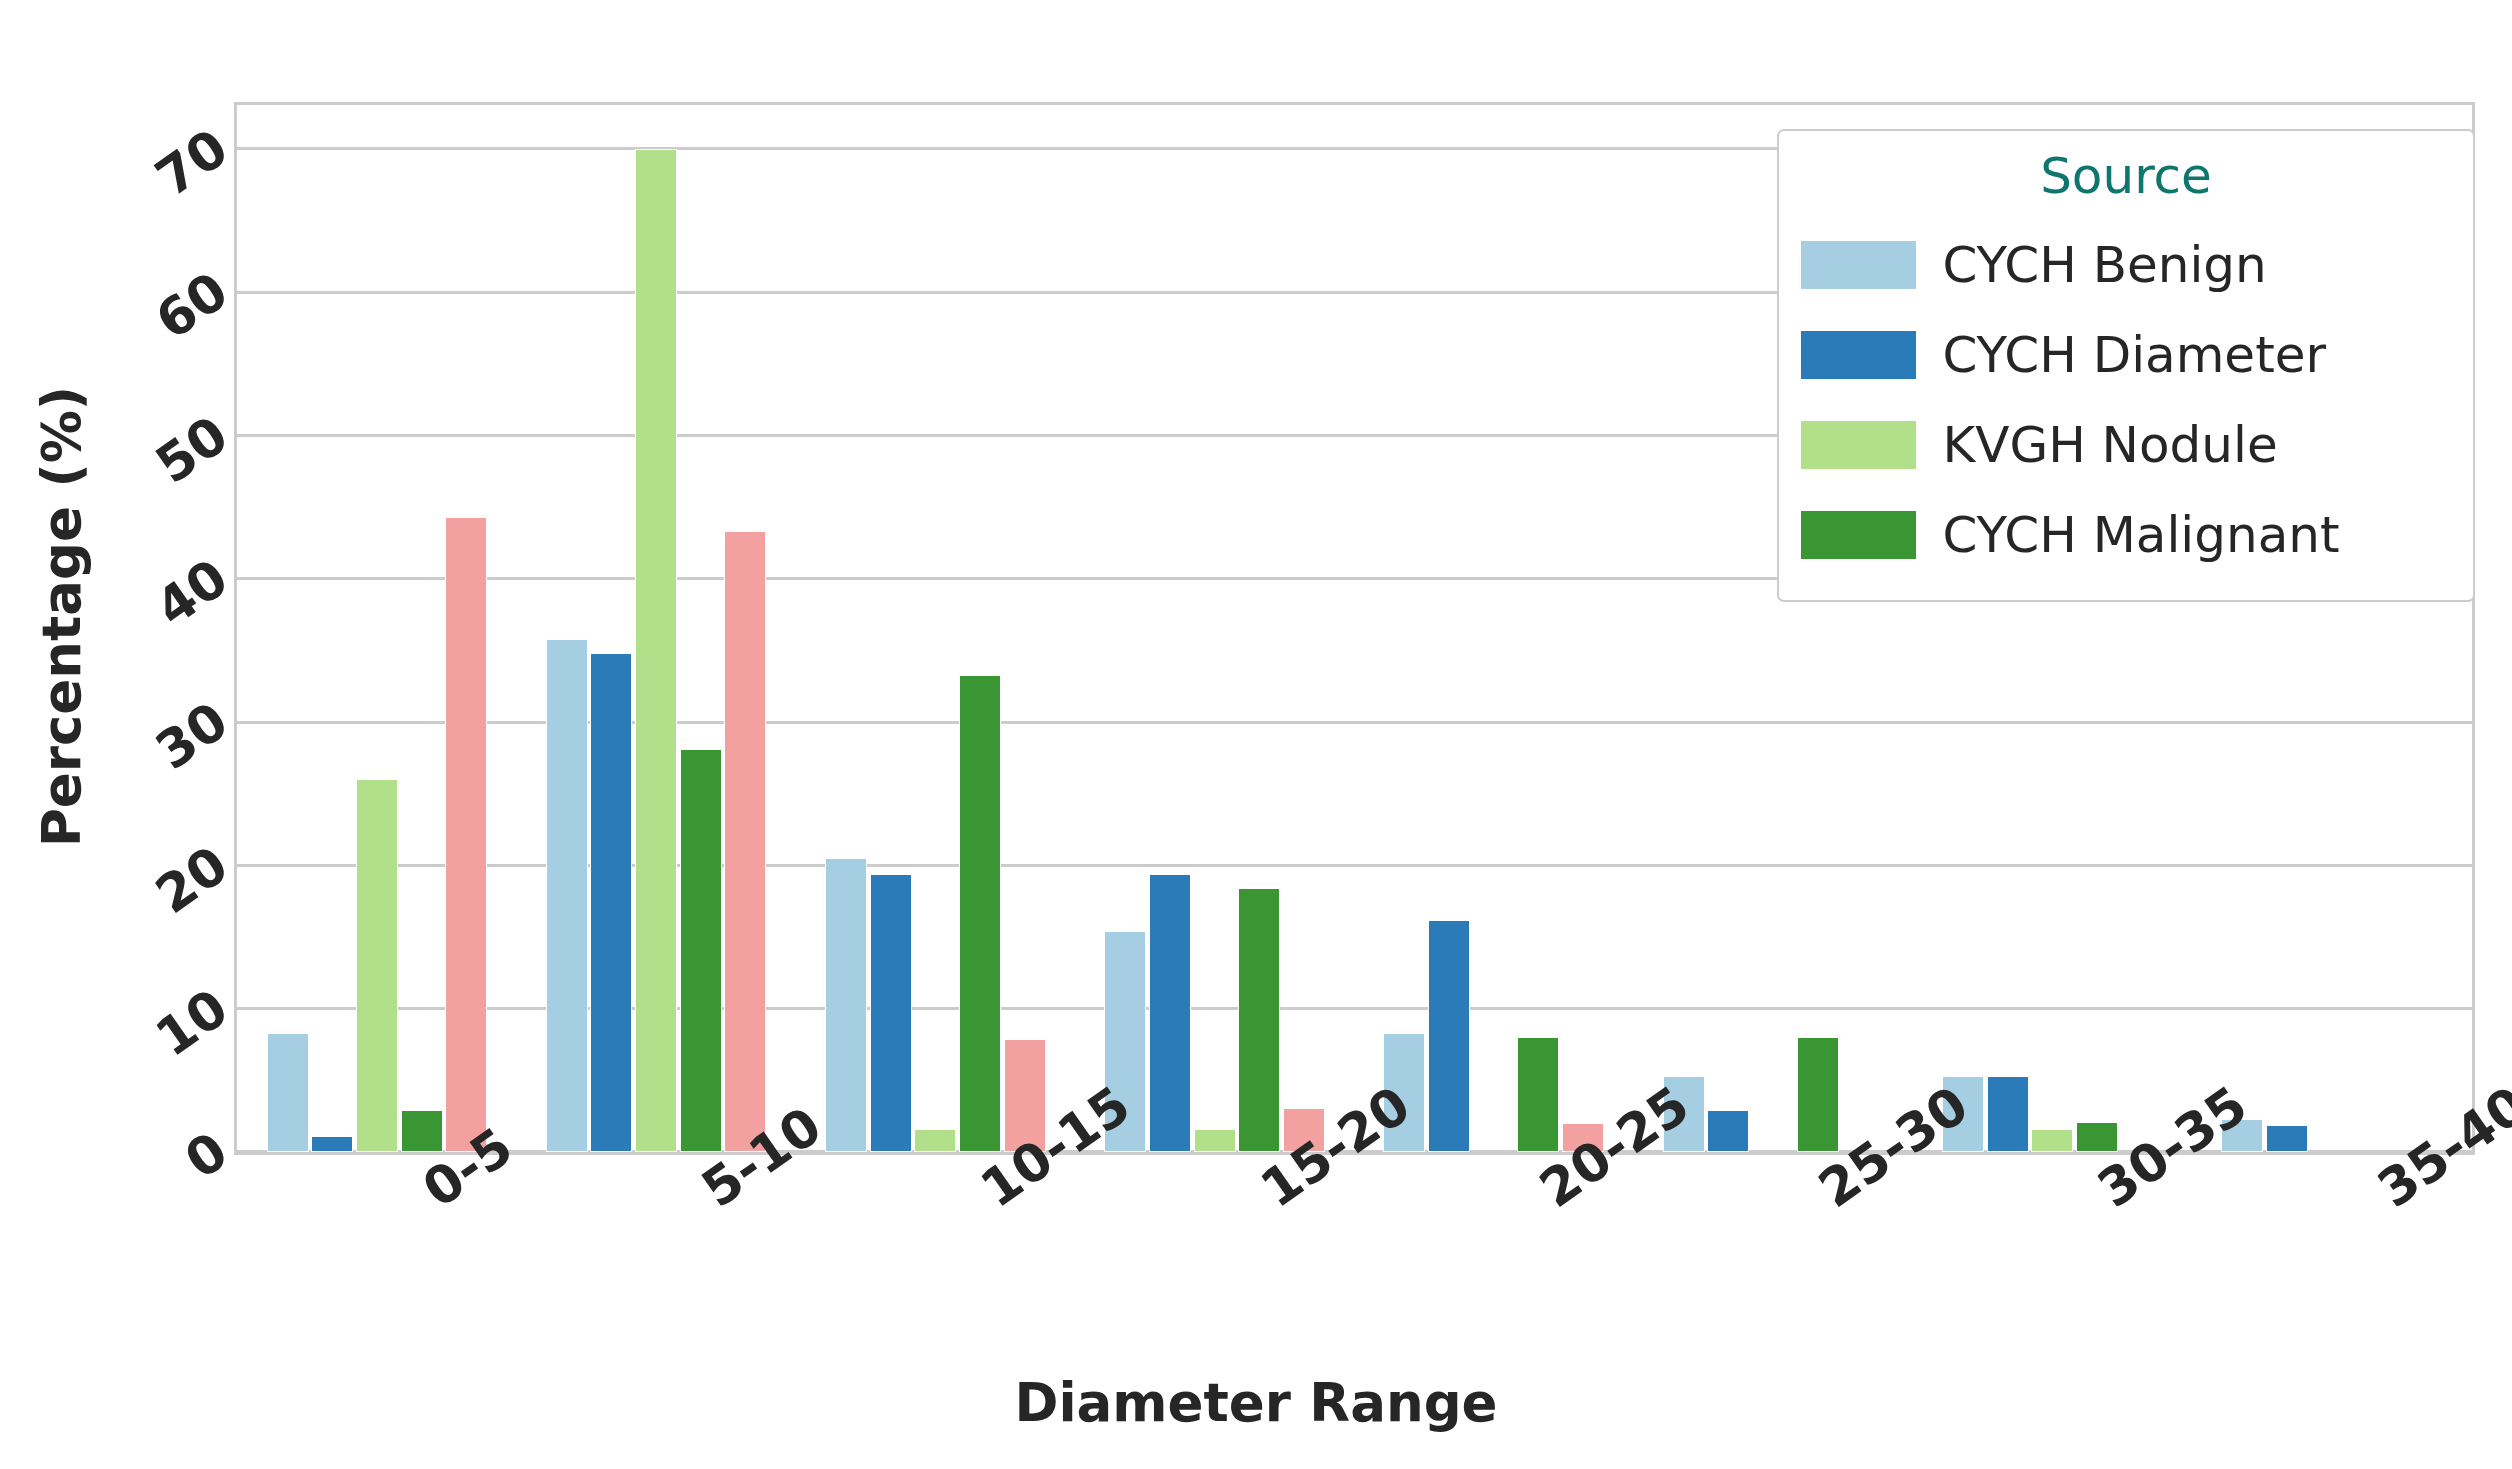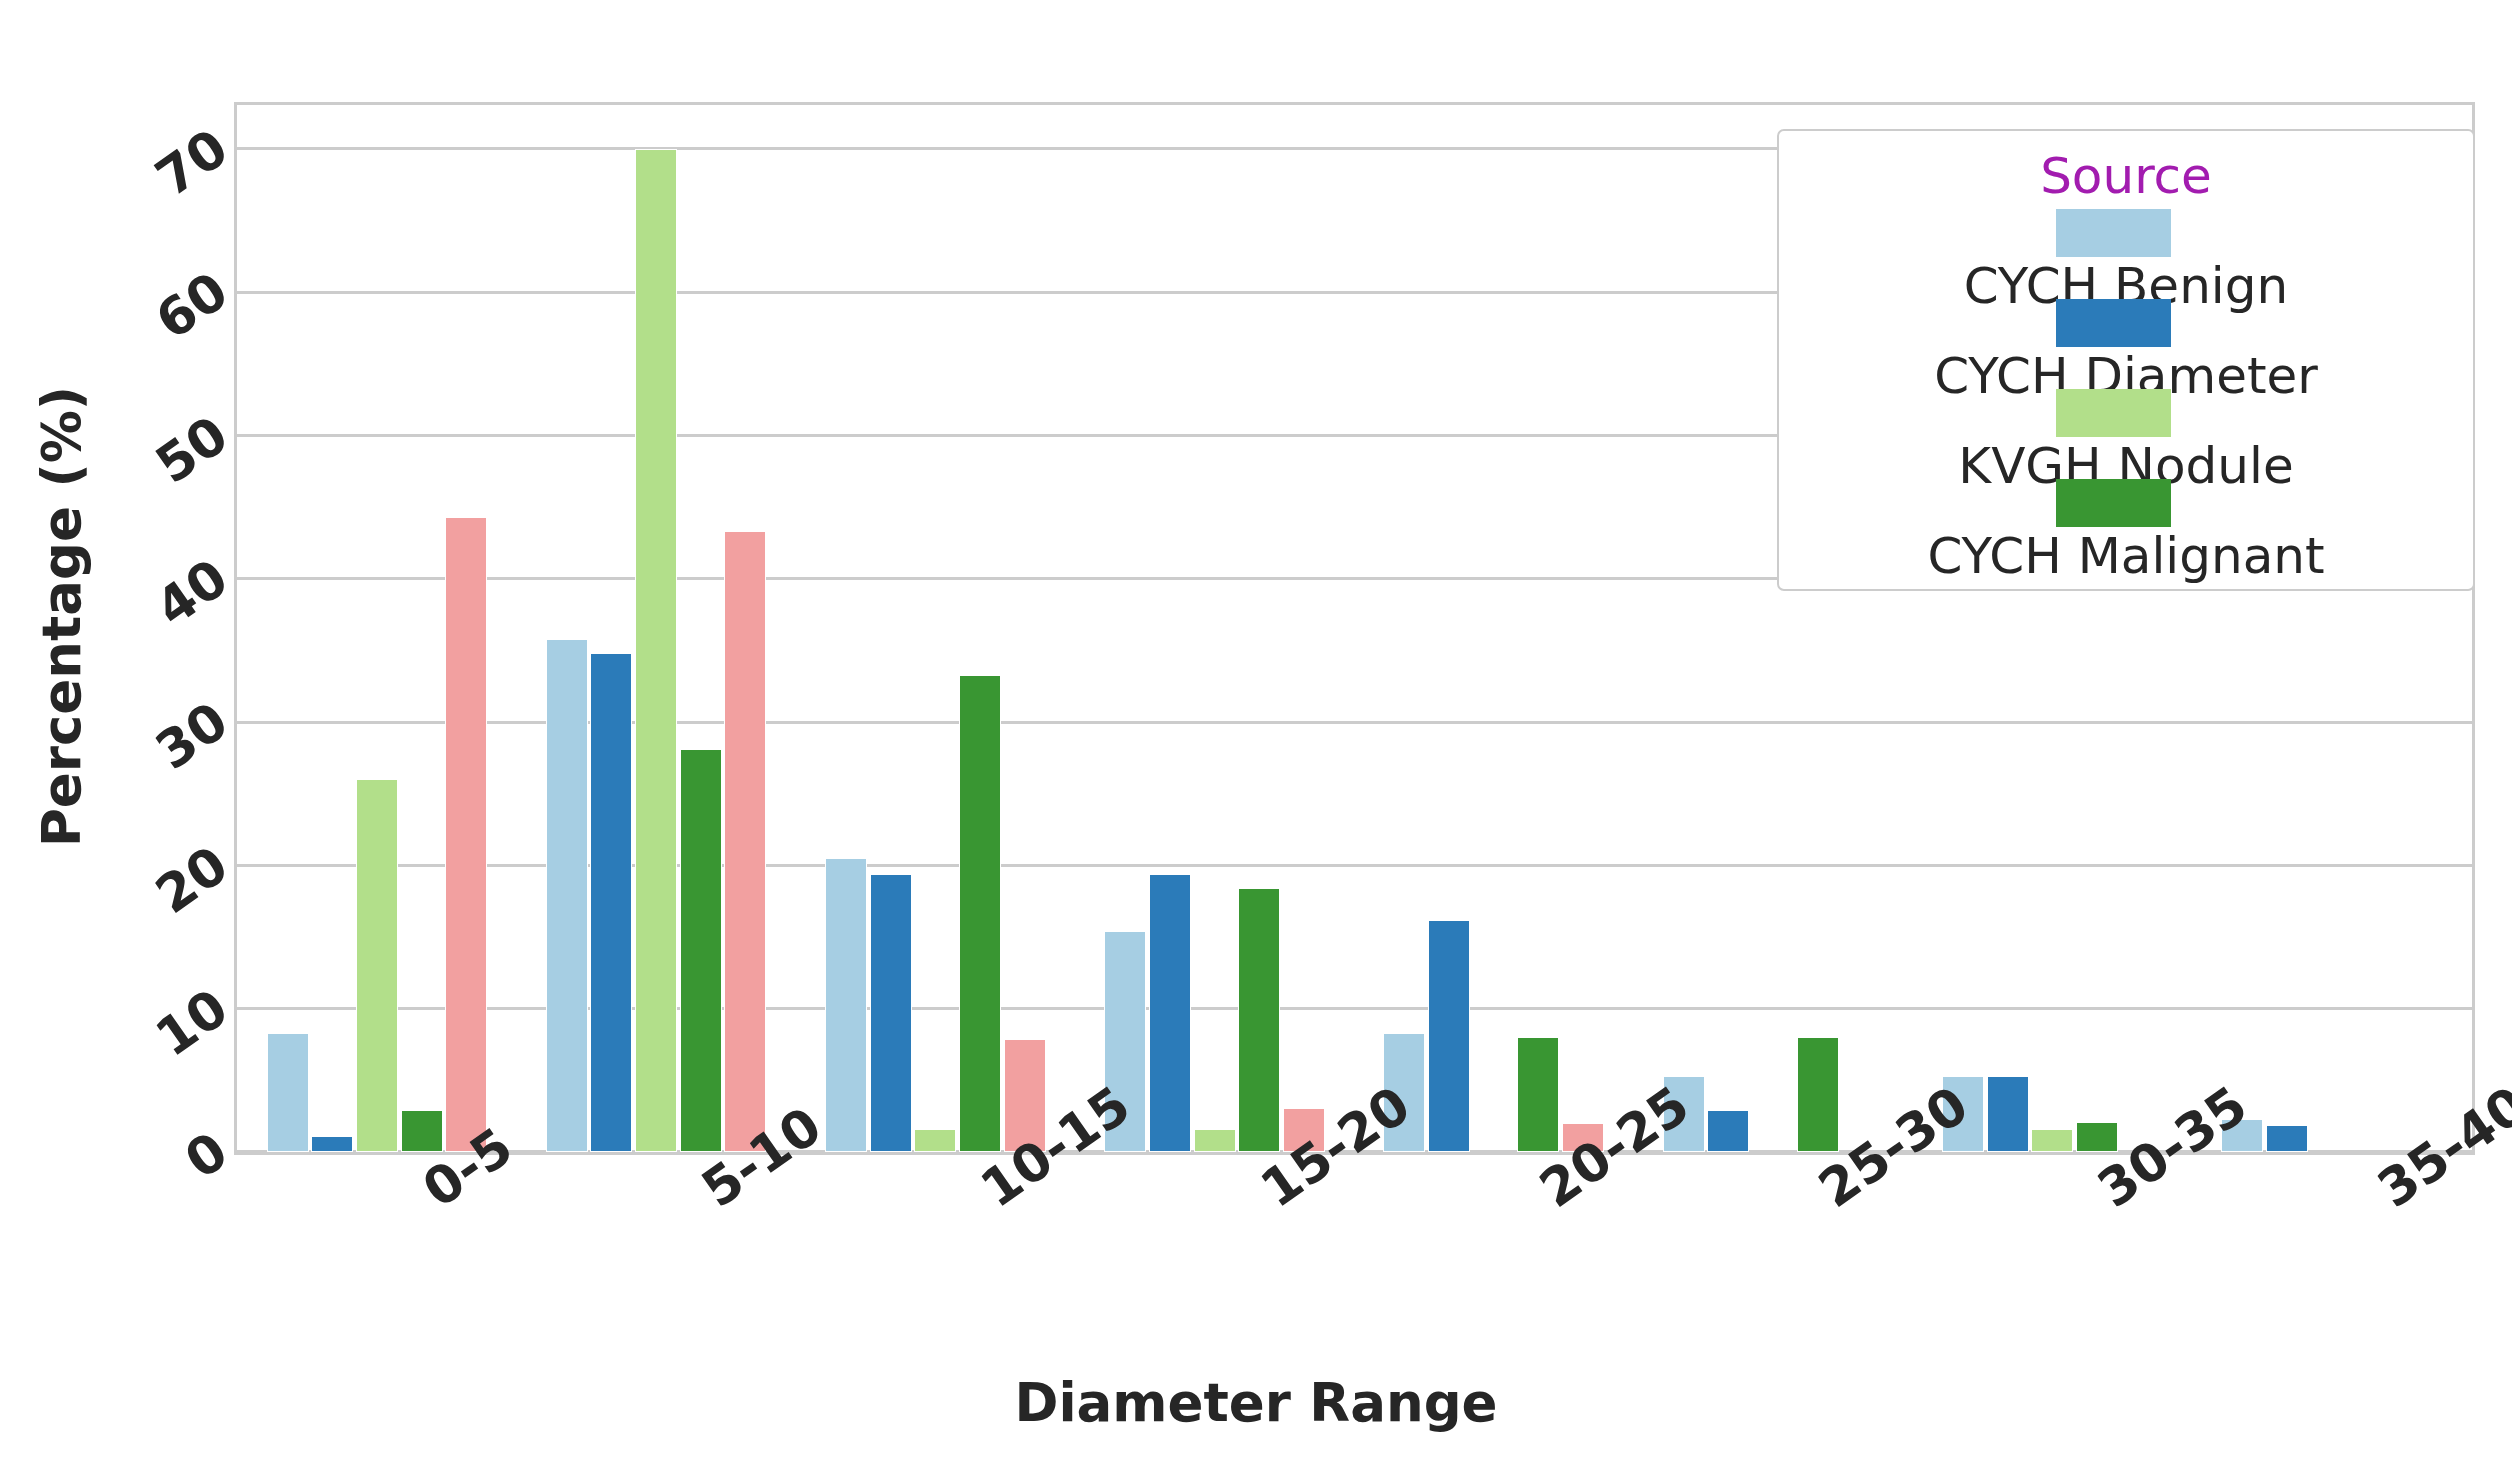--- a/index.html
+++ b/index.html
@@ -143,29 +143,28 @@
     width: 698px;
     background: #ffffff;
     border: 2.6px solid #cccccc;
     border-radius: 6.9px;
     padding: 15.5px 22.4px 20.7px 22.4px;
     box-sizing: border-box;
   }
   #legend-title {
     text-align: center;
     font-size: 50px;
-    color: #a21caf;
-    margin-bottom: 4px;
+    color: #0f766e;
+    margin-bottom: 15px;
     font-weight: 400;
   }
   .legend-row {
     display: flex;
     align-items: center;
     height: 90px;
-    flex-direction: column;
   }
   .legend-swatch {
     width: 115px;
     height: 48px;
     flex: 0 0 auto;
     margin-right: 26px;
   }
   .legend-label {
     font-size: 50px;
     color: #262626;

